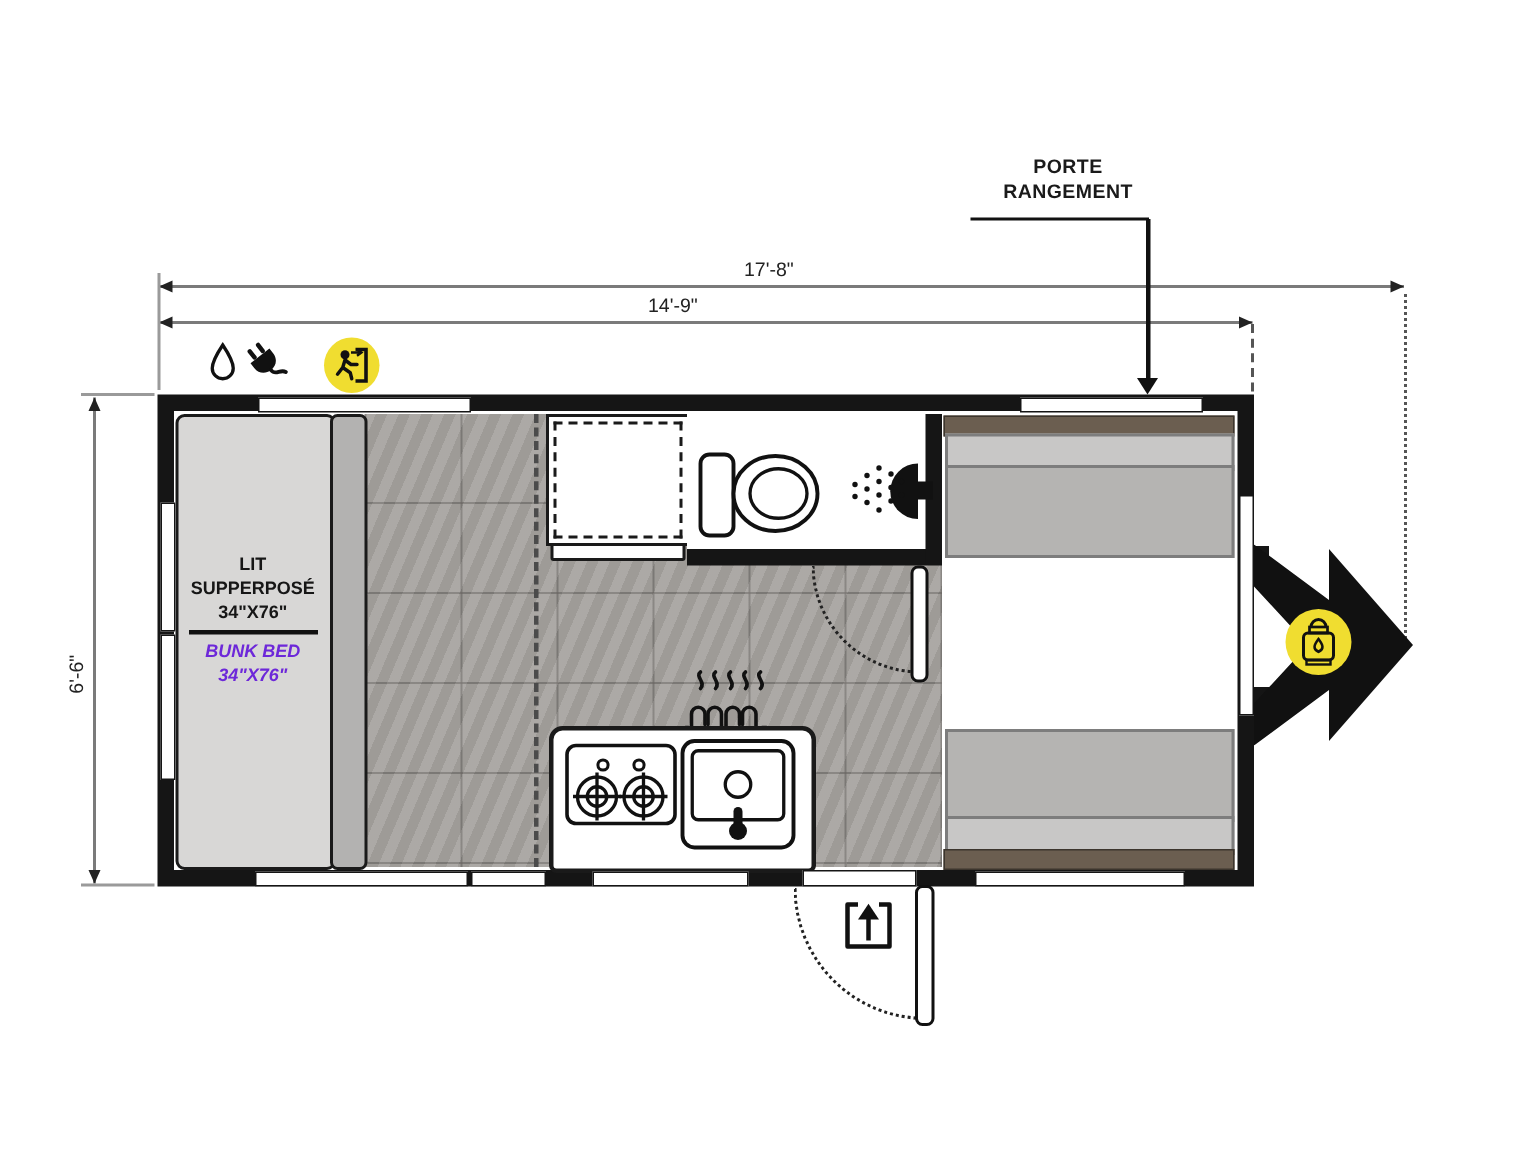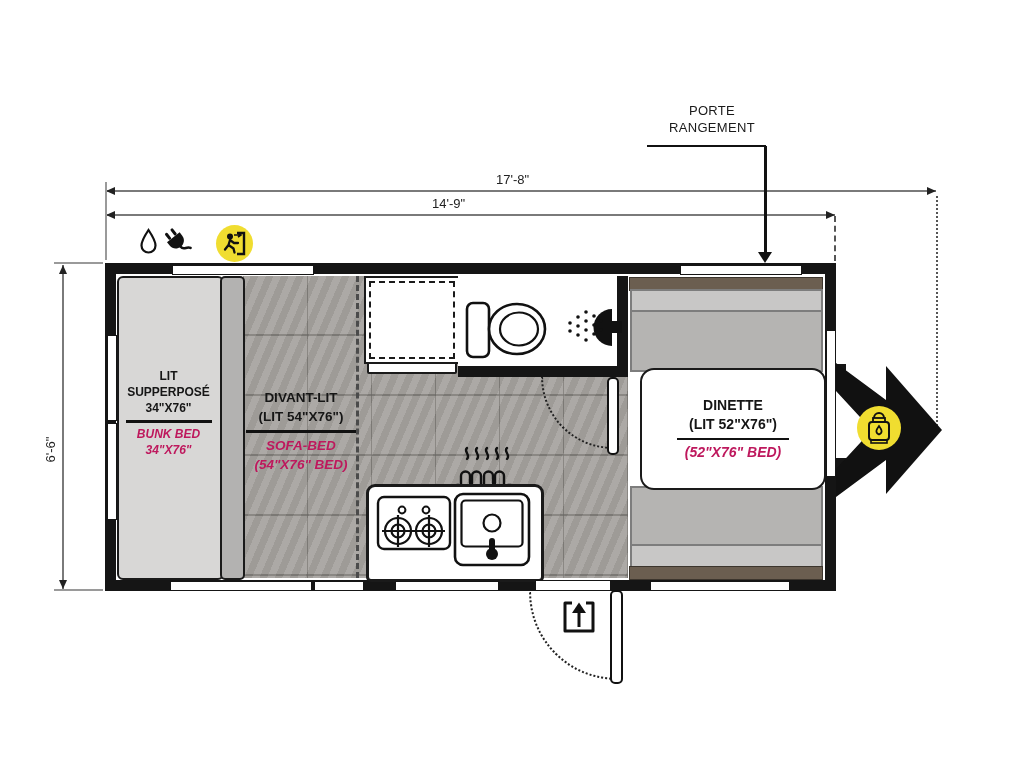--- a/index.html
+++ b/index.html
@@ -12,21 +12,21 @@
   .dim-label{font-size:13px;color:#222;background:#fff;padding:0 4px;white-space:nowrap;}
   .arrow{width:0;height:0;}
   .arrow.left {border-top:4px solid transparent;border-bottom:4px solid transparent;border-right:9px solid #222;}
   .arrow.right{border-top:4px solid transparent;border-bottom:4px solid transparent;border-left:9px solid #222;}
   .arrow.up   {border-left:4px solid transparent;border-right:4px solid transparent;border-bottom:9px solid #222;}
   .arrow.down {border-left:4px solid transparent;border-right:4px solid transparent;border-top:9px solid #222;}
   .dotted-v{border-left:2px dotted #555;}
   .dashed-v{border-left:2px dashed #555;}
   
   .callout{text-align:center;font-size:13px;line-height:17px;}
-  .callout .fr{font-weight:400;letter-spacing:.3px;}
+  .callout .fr{font-weight:700;letter-spacing:.3px;}
   .callout .en{font-style:italic;color:#222;}
   .callout-rule{background:#111;height:2px;}
   .callout-arrow-line{background:#111;width:3px;}
   
   .plan-wall{background:#151515;}
   .plan-interior{background:#ffffff;}
   .window{background:#fff;border:1px solid #151515;}
   
   .bunk{background:#d8d7d6;border:2px solid #1a1a1a;border-radius:6px;}
   .bunk-strip{background:#b3b2b1;border:2px solid #1a1a1a;border-radius:5px;}
@@ -47,21 +47,21 @@
   .bench-b{background:#b5b4b2;border:2px solid #7d7d7d;}
   .table{background:#fff;border:2.5px solid #1a1a1a;border-radius:14px;
          display:flex;flex-direction:column;align-items:center;justify-content:center;}
   .door-leaf{background:#fff;border:2px solid #111;border-radius:5px;}
   .swing-arc{border-left:2px dotted #222;border-bottom:2px dotted #222;border-bottom-left-radius:100% 100%;}
   .hitch{background:#111;}
   .yellow-badge{background:#f0dd30;border-radius:50%;display:flex;align-items:center;justify-content:center;}
   
   .room-label{display:flex;flex-direction:column;align-items:center;text-align:center;color:#161616;}
   .room-label .fr{font-weight:700;}
-  .room-label .en{font-style:italic;font-weight:600;color:#be185d;}
+  .room-label .en{font-style:italic;font-weight:600;color:#6d28d9;}
   .room-label .rule{background:#111;height:2.5px;margin:4px 0 3px 0;}
   .lbl-bunk{font-size:12px;line-height:16px;}
   .lbl-sofa{font-size:13.5px;line-height:19px;}
   .lbl-dinette{font-size:14px;line-height:19px;}
   .vdim{transform:rotate(-90deg);transform-origin:center;font-size:13px;color:#222;white-space:nowrap;}
 </style>
 </head>
 <body>
 
 <div class="stage">
@@ -196,26 +196,20 @@
     <rect x="123" y="54" width="6" height="15" rx="3" fill="#111"></rect>
     <circle cx="126" cy="70" r="6" fill="#111"></circle>
   </svg>
 
   <div class="abs bench-wood" style="left:629px;top:277px;width:192px;height:12px;"></div>
   <div class="abs bench-a" style="left:630px;top:289px;width:189px;height:21px;"></div>
   <div class="abs bench-b" style="left:630px;top:310px;width:189px;height:58px;"></div>
   <div class="abs bench-b" style="left:630px;top:486px;width:189px;height:58px;"></div>
   <div class="abs bench-a" style="left:630px;top:544px;width:189px;height:22px;"></div>
   <div class="abs bench-wood" style="left:629px;top:566px;width:192px;height:12px;"></div>
-  <div class="abs table lbl-dinette room-label" style="left:640px;top:368px;width:182px;height:118px;">
-    <div class="fr">DINETTE</div>
-    <div class="fr">(LIT 52"X76")</div>
-    <div class="rule" style="width:112px;"></div>
-    <div class="en">(52"X76" BED)</div>
-  </div>
 
   <div class="abs window" style="left:172px;top:265px;width:140px;height:8px;"></div>
   <div class="abs window" style="left:680px;top:265px;width:120px;height:8px;"></div>
   <div class="abs window" style="left:170px;top:581px;width:140px;height:8px;"></div>
   <div class="abs window" style="left:314px;top:581px;width:48px;height:8px;"></div>
   <div class="abs window" style="left:395px;top:581px;width:102px;height:8px;"></div>
   <div class="abs window" style="left:650px;top:581px;width:138px;height:8px;"></div>
   <div class="abs window" style="left:107px;top:335px;width:8px;height:84px;"></div>
   <div class="abs window" style="left:107px;top:423px;width:8px;height:95px;"></div>
   <div class="abs window" style="left:826px;top:330px;width:8px;height:145px;"></div>
@@ -245,21 +239,14 @@
 
   <div class="abs room-label lbl-bunk" style="left:117px;top:368px;width:103px;">
     <div class="fr">LIT</div>
     <div class="fr">SUPPERPOSÉ</div>
     <div class="fr">34"X76"</div>
     <div class="rule" style="width:86px;"></div>
     <div class="en">BUNK BED</div>
     <div class="en">34"X76"</div>
   </div>
 
-  <div class="abs room-label lbl-sofa" style="left:237px;top:388px;width:128px;">
-    <div class="fr">DIVANT-LIT</div>
-    <div class="fr">(LIT 54"X76")</div>
-    <div class="rule" style="width:110px;"></div>
-    <div class="en">SOFA-BED</div>
-    <div class="en">(54"X76" BED)</div>
-  </div>
 
 </div>
 
 </body></html>

